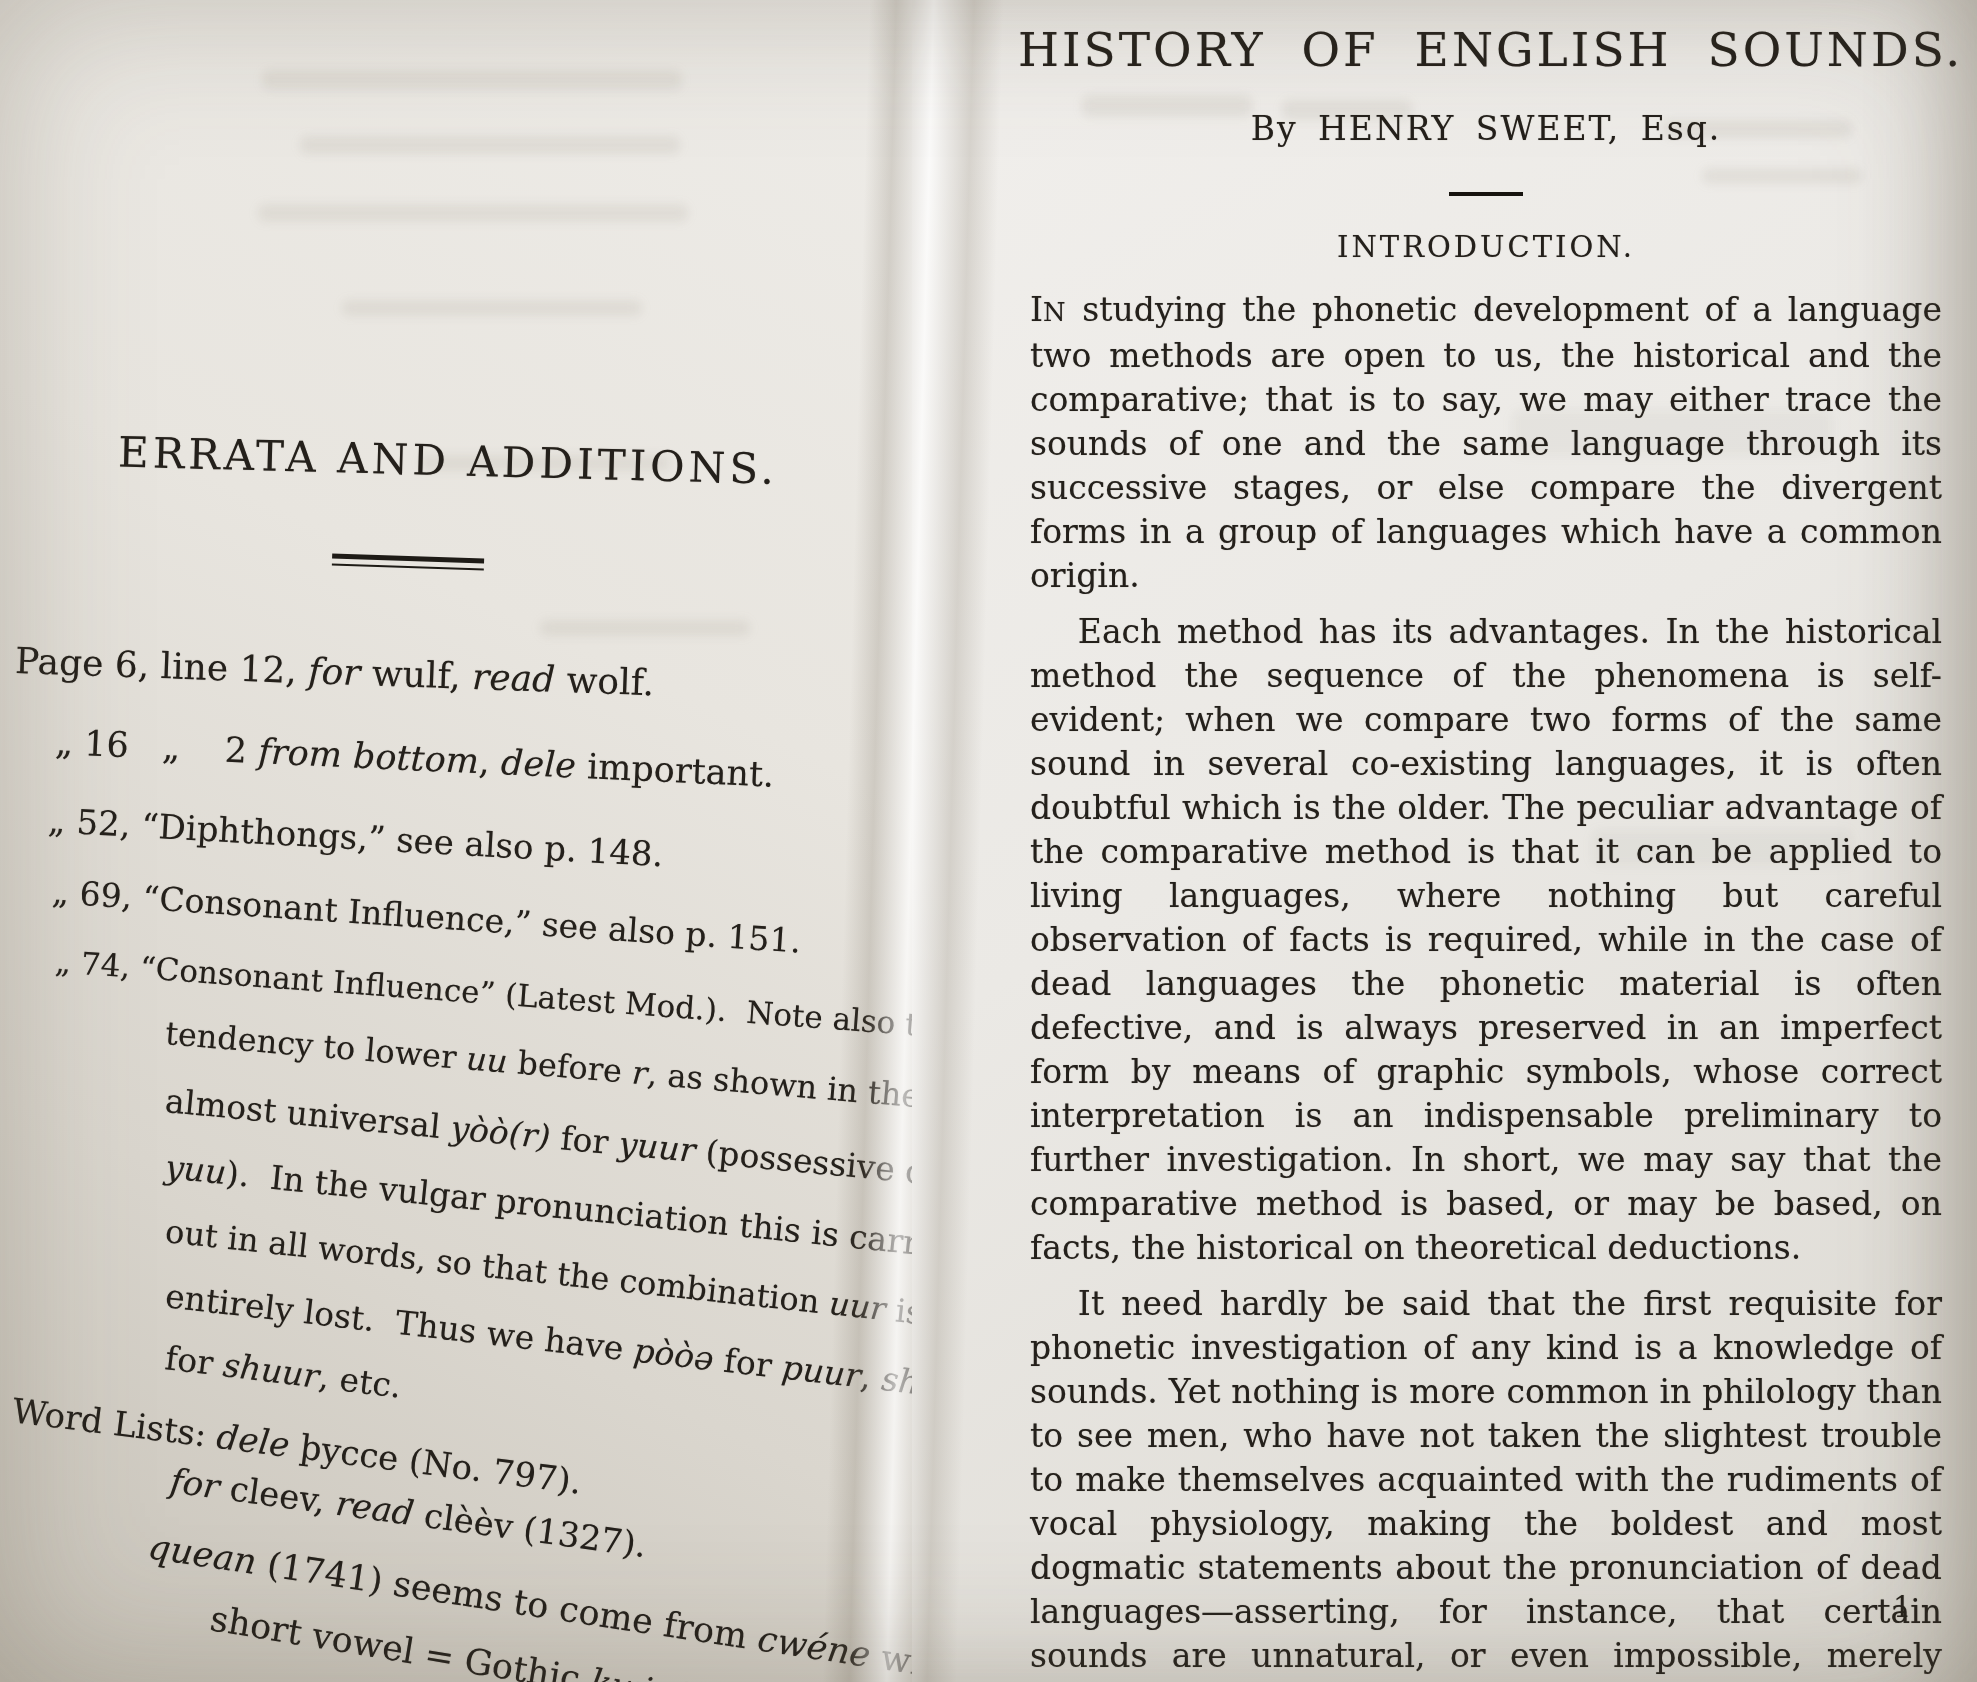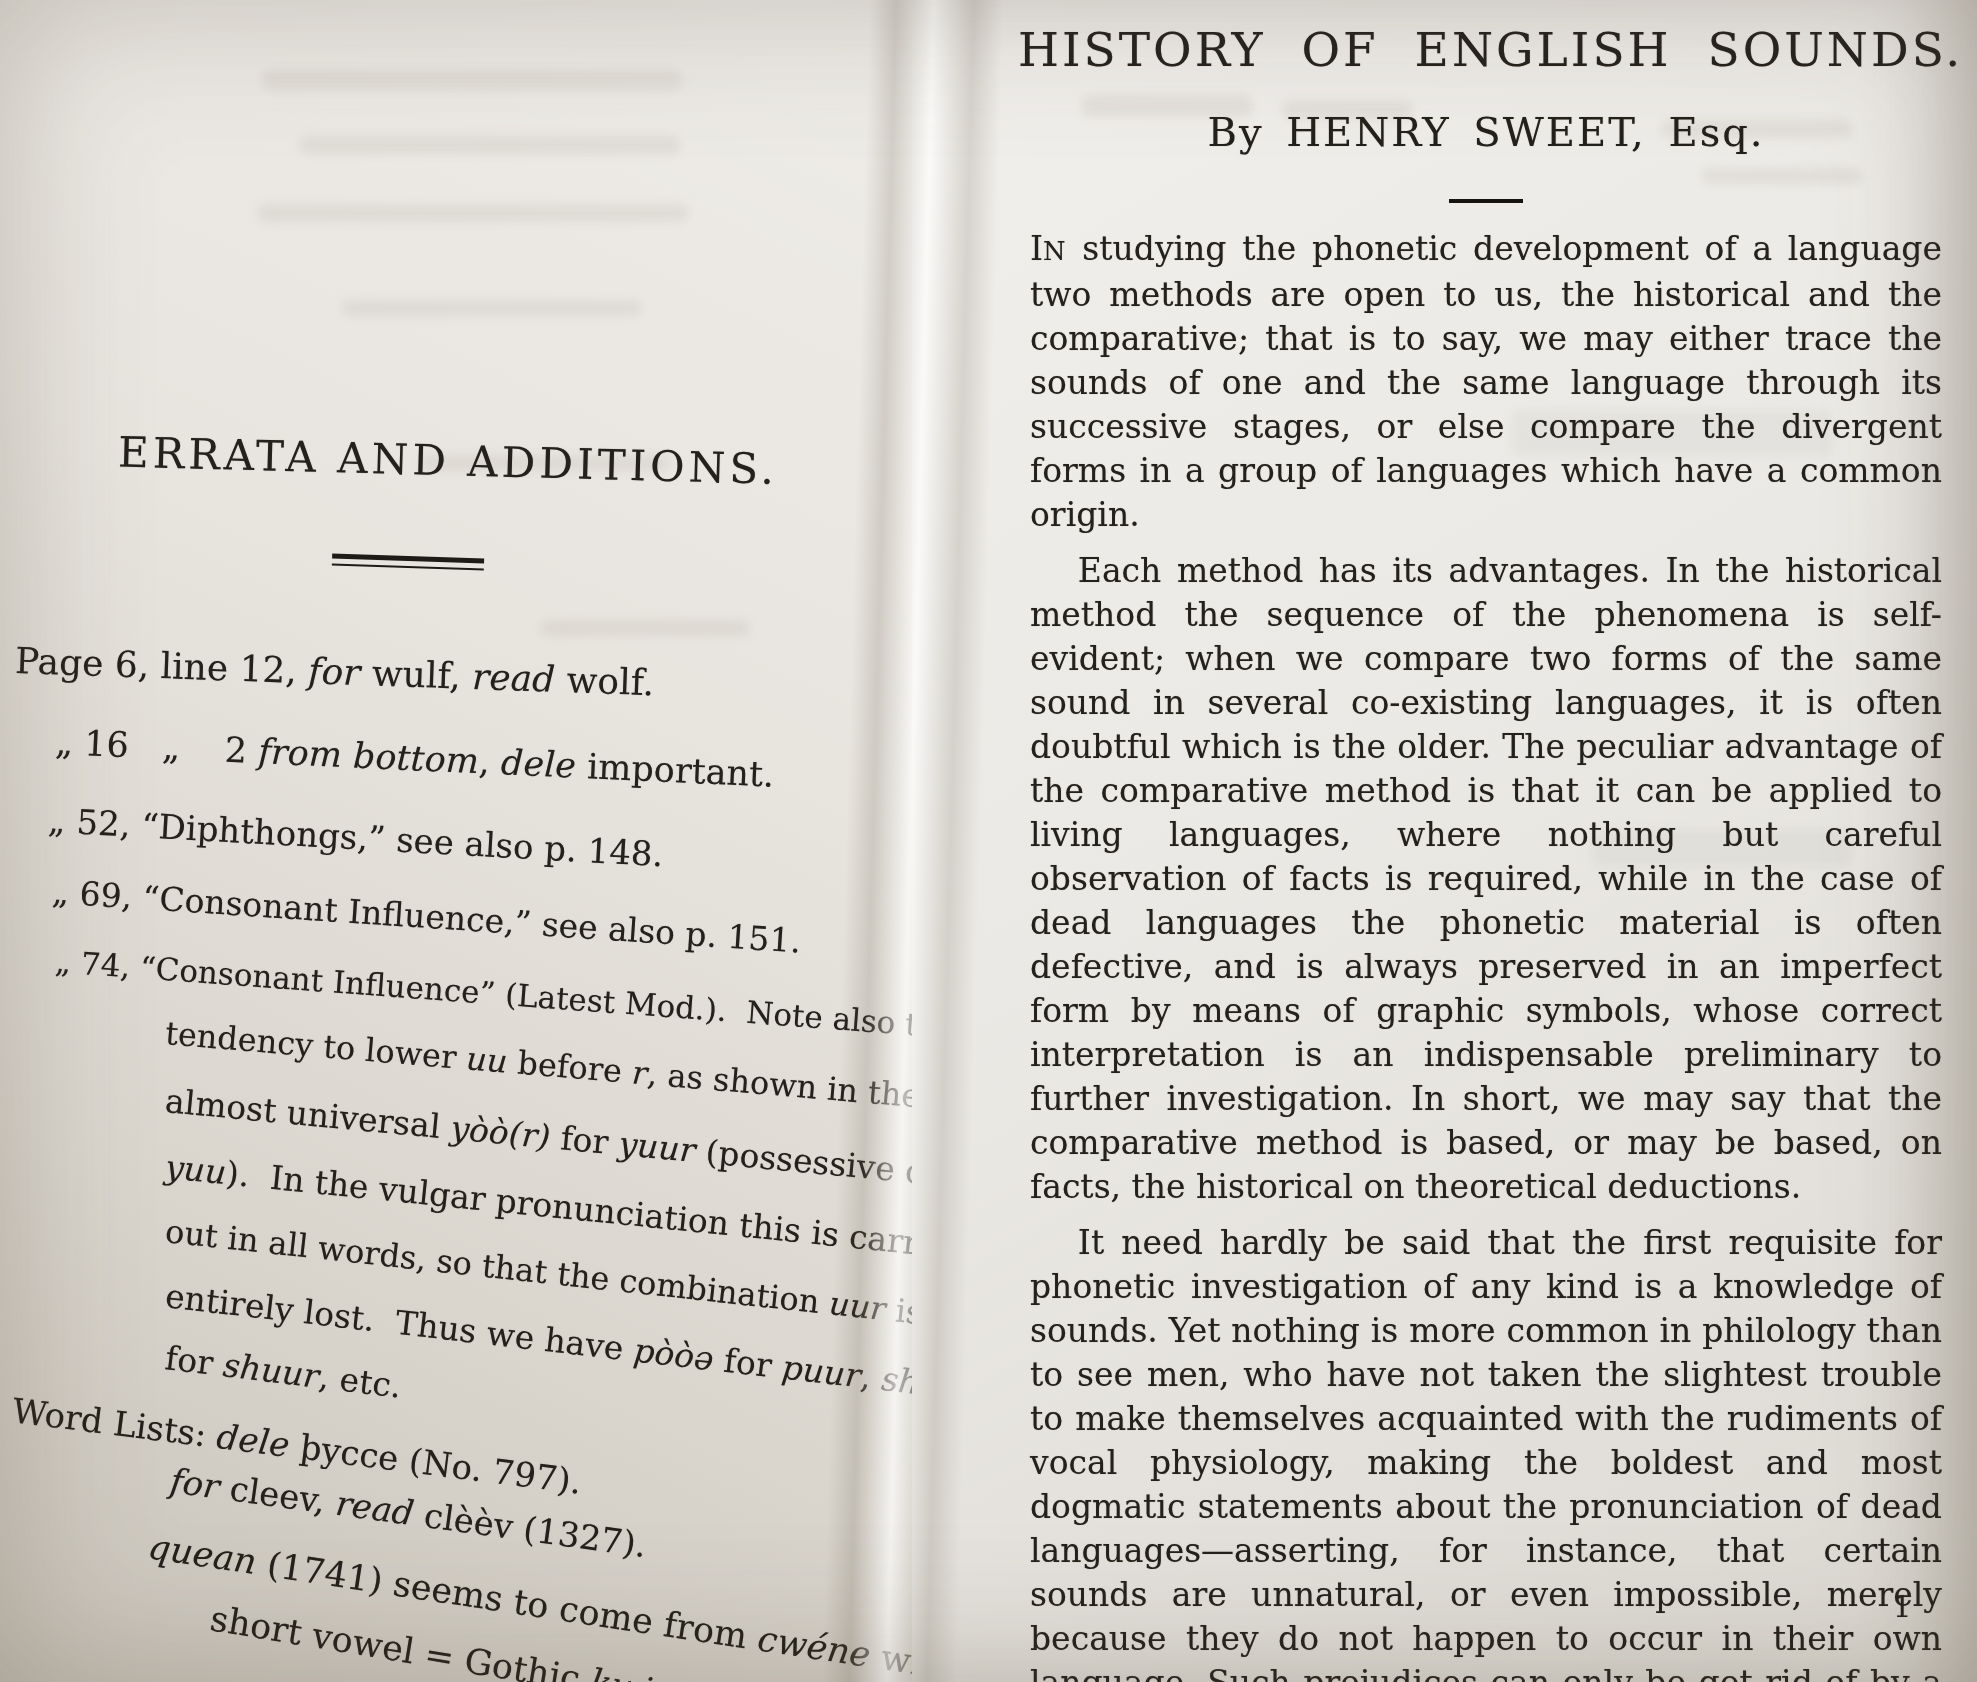--- a/index.html
+++ b/index.html
@@ -52,21 +52,21 @@
   }
   .it { font-style:italic; }
   .sc { font-size:0.78em; letter-spacing:1px; }
 
   
   .rp-content { position:absolute; left:1018px; top:22px; width:936px; }
   .rp-title {
     text-align:center; font-size:47px; letter-spacing:3px; word-spacing:18px;
     white-space:nowrap;
   }
-  .rp-byline { text-align:center; font-size:40px; margin-top:32px; letter-spacing:2px; word-spacing:8px; }
+  .rp-byline { text-align:center; font-size:33px; margin-top:32px; letter-spacing:2px; word-spacing:8px; }
   .rp-rule { width:74px; height:4px; background:#17140f; margin:44px auto 0; }
   .rp-intro { text-align:center; font-size:29px; letter-spacing:3px; margin-top:34px; }
   .paras { margin-top:24px; font-size:33px; line-height:44px; text-align:justify; }
   .para { margin:12px; }
   .para + .para { text-indent:1.45em; }
   .page-num { position:absolute; left:1893px; top:1590px; font-size:29px; }
 </style>
 </head>
 <body>
 
@@ -111,20 +111,21 @@
     <div class="ghost" style="left:600px;top:410px;width:320px;height:46px;background:rgba(146,141,124,0.08);"></div>
     <div class="ghost" style="left:680px;top:830px;width:260px;height:36px;background:rgba(146,141,124,0.08);"></div>
   </div>
 
   <div class="gutter"></div>
 
   <div class="rp-content">
     <div class="rp-title">HISTORY OF ENGLISH SOUNDS.</div>
     <div class="rp-byline">By HENRY SWEET, Esq.</div>
     <div class="rp-rule"></div>
+    <div class="rp-intro">INTRODUCTION.</div>
     <div class="paras">
         <div class="para"><span>I</span><span class="sc">N</span><span> studying the phonetic development of a language two methods are open to us, the historical and the comparative; that is to say, we may either trace the sounds of one and the same language through its successive stages, or else compare the divergent forms in a group of languages which have a common origin.</span></div>
         <div class="para"><span>Each method has its advantages. In the historical method the sequence of the phenomena is self-evident; when we compare two forms of the same sound in several co-existing languages, it is often doubtful which is the older. The peculiar advantage of the comparative method is that it can be applied to living languages, where nothing but careful observation of facts is required, while in the case of dead languages the phonetic material is often defective, and is always preserved in an imperfect form by means of graphic symbols, whose correct interpretation is an indispensable preliminary to further investigation. In short, we may say that the comparative method is based, or may be based, on facts, the historical on theoretical deductions.</span></div>
         <div class="para"><span>It need hardly be said that the first requisite for phonetic investigation of any kind is a knowledge of sounds. Yet nothing is more common in philology than to see men, who have not taken the slightest trouble to make themselves acquainted with the rudiments of vocal physiology, making the boldest and most dogmatic statements about the pronunciation of dead languages—asserting, for instance, that certain sounds are unnatural, or even impossible, merely because they do not happen to occur in their own language. Such prejudices can only be got rid of by a wide and impartial training.</span></div>
       </div>
   </div>
 
   <div class="page-num">1</div>
 
   <div class="vignette"></div>

